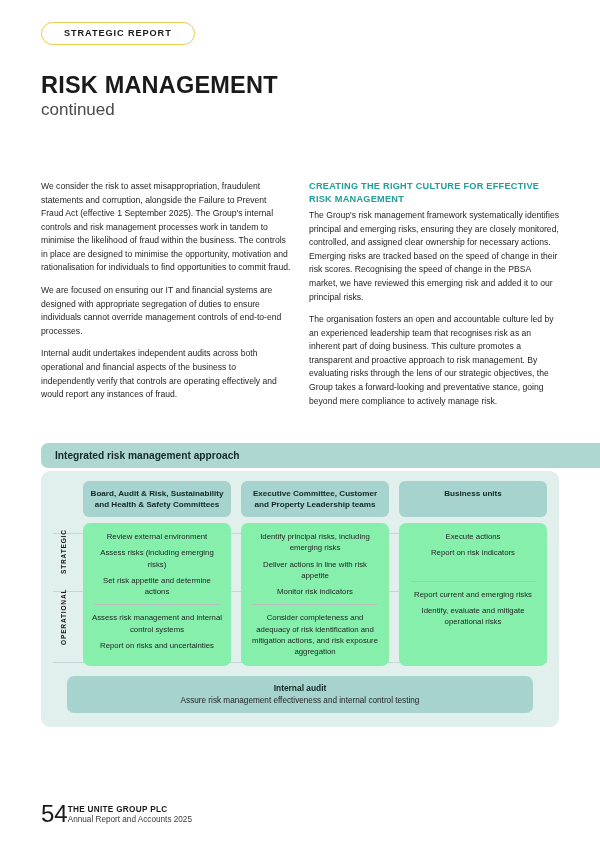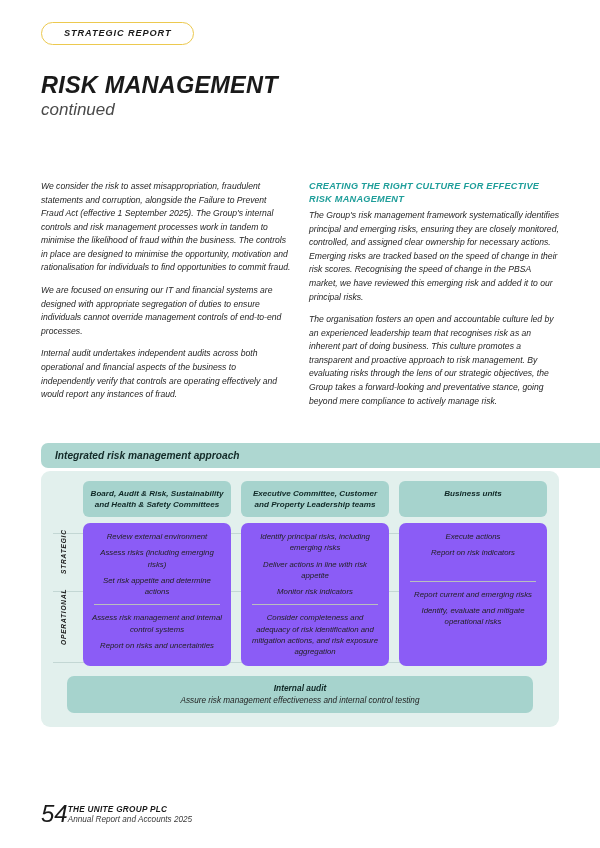--- a/index.html
+++ b/index.html
@@ -13,21 +13,20 @@
     font-family: "Liberation Sans", sans-serif;
     color: #1a1a1a;
     position: relative;
     overflow: hidden;
   }
 
   .page {
     position: absolute;
     inset: 0;
     padding: 10px;
-    font-style: italic;
   }
 
   
   .badge-wrap {
     position: absolute;
     left: 41px;
     top: 22px;
   }
   .badge {
     display: inline-block;
@@ -146,21 +145,21 @@
     font-size: 6.6px;
     font-weight: bold;
     letter-spacing: 0.8px;
     color: #1a1a1a;
     display: flex;
     align-items: center;
     justify-content: center;
   }
 
   .cellbox {
-    background: #8b5cf6;
+    background: #86efac;
     border-radius: 7px;
     padding: 8px 9px;
     box-sizing: border-box;
   }
   .cell-group {
     text-align: center;
     font-size: 7.8px;
     line-height: 1.45;
     color: #1f1f1f;
   }

